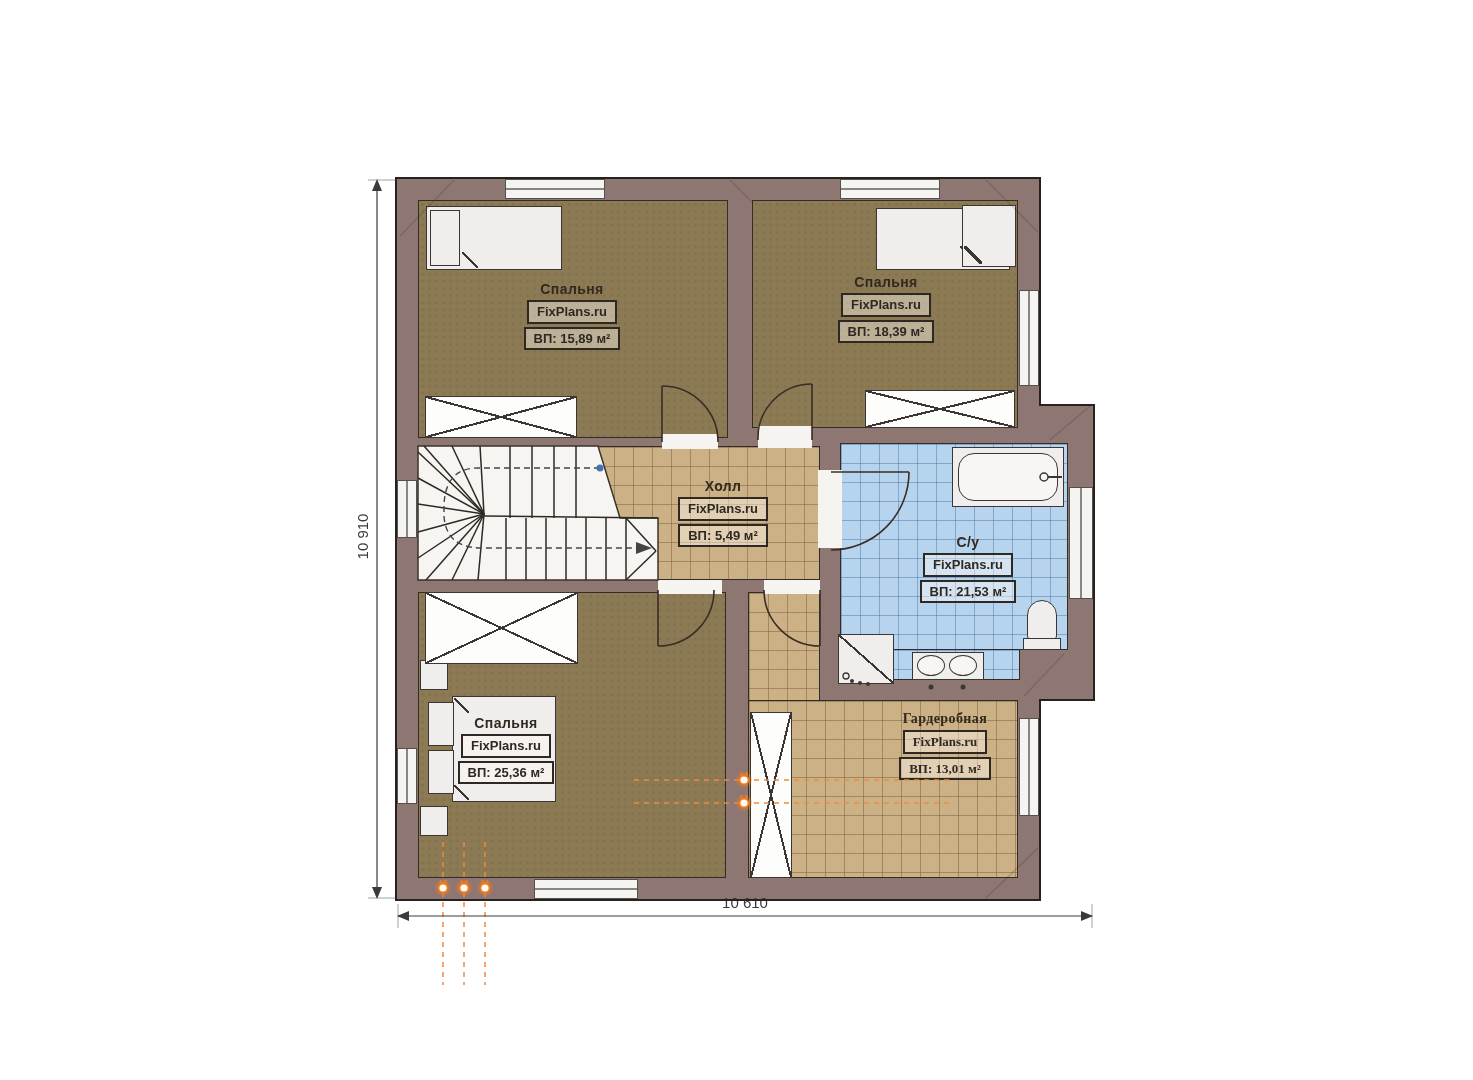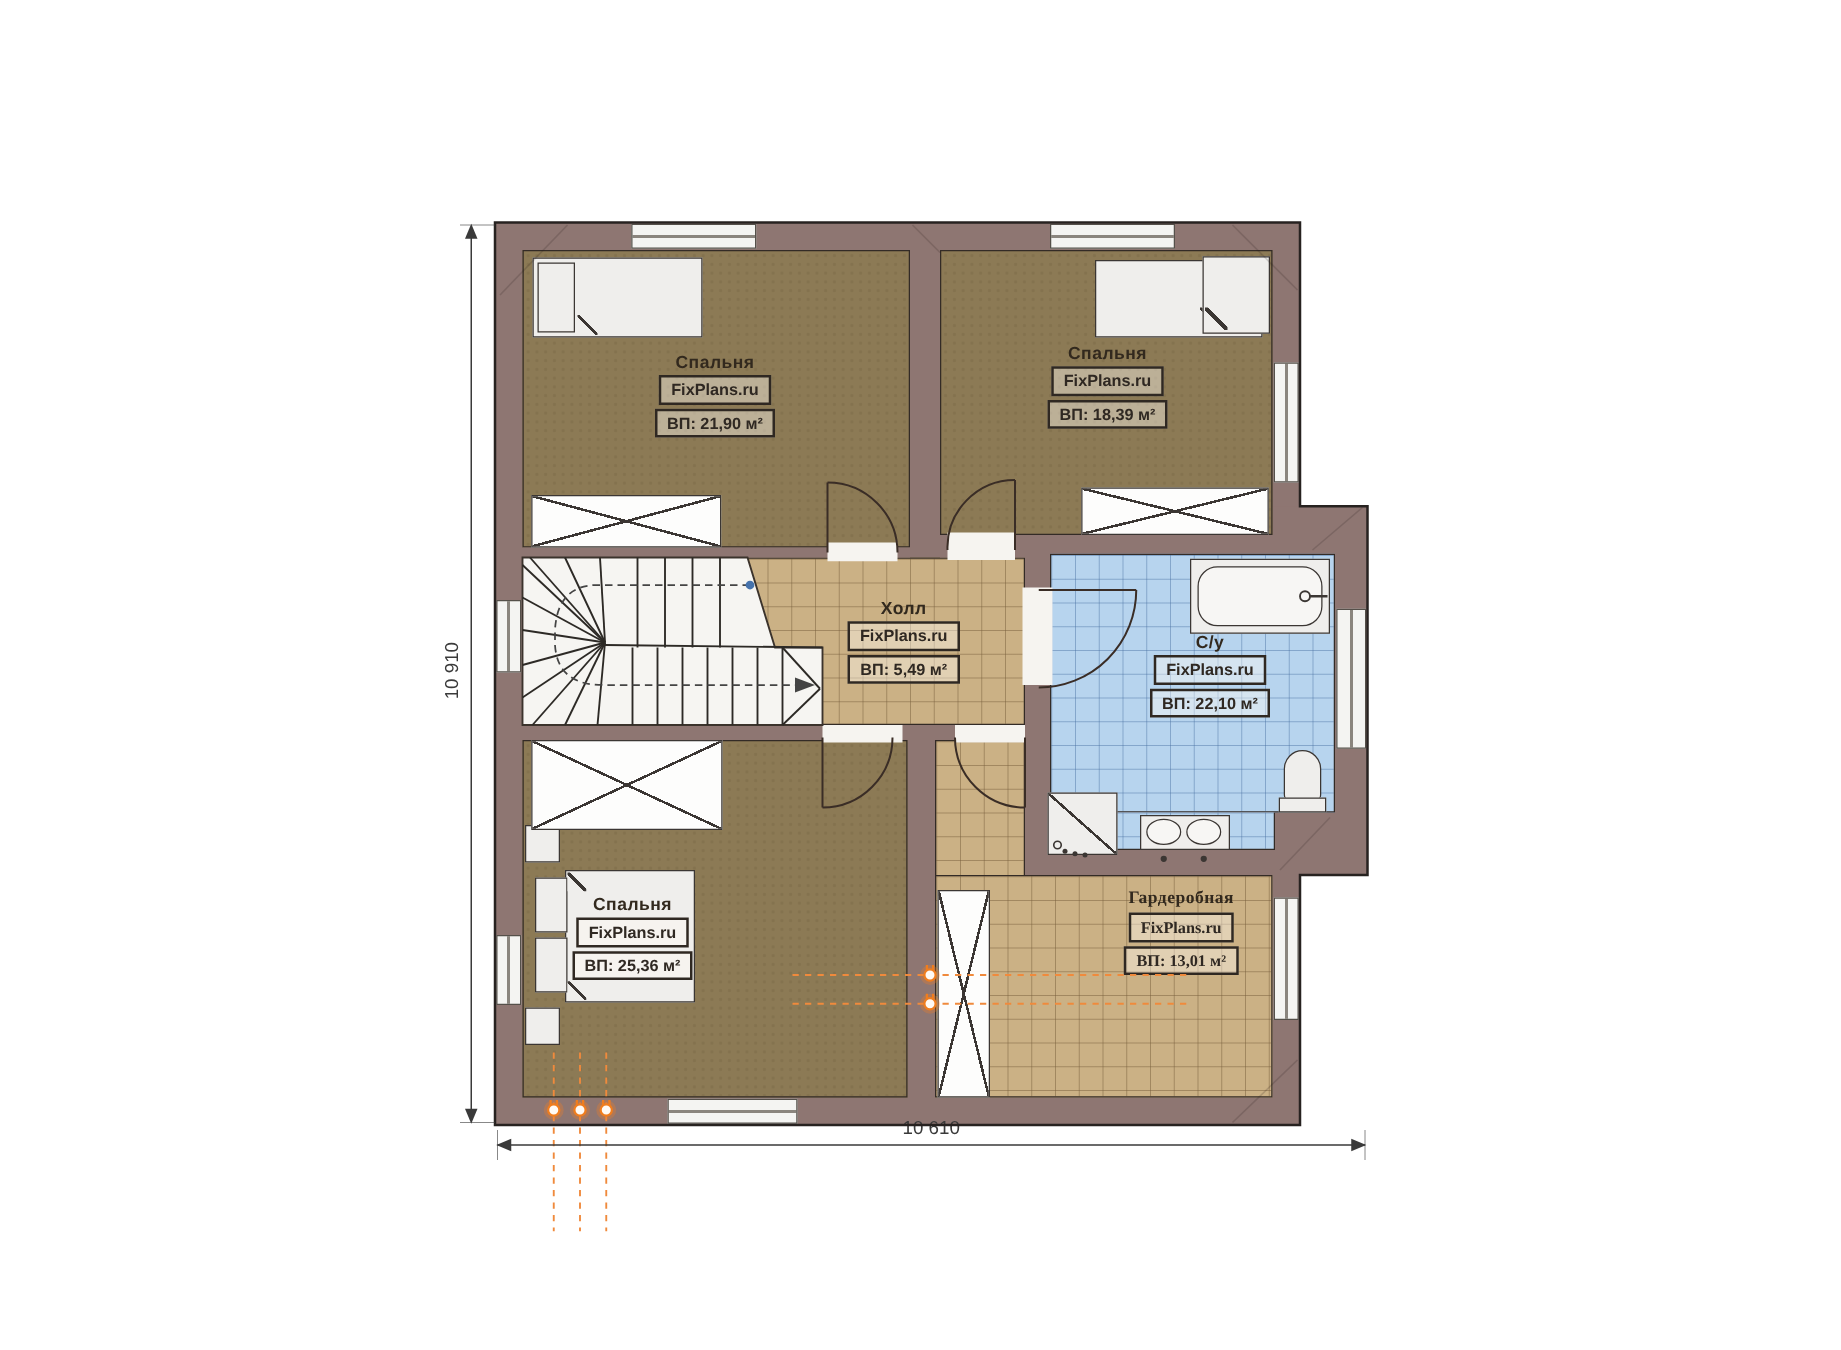--- a/index.html
+++ b/index.html
@@ -111,36 +111,36 @@
   <div class="abs fold z20" style="left:454px;top:785px;width:15px;height:15px;"></div>
   <div class="abs furn z20" style="left:420px;top:660px;width:28px;height:30px;"></div>
   <div class="abs furn z20" style="left:420px;top:806px;width:28px;height:30px;"></div>
   <div class="abs xbox z20" style="left:425px;top:592px;width:153px;height:72px;"></div>
 
   <div class="abs xbox z20" style="left:750px;top:712px;width:42px;height:166px;"></div>
 
   <div class="room-label" style="left:472px;top:281px;width:200px;">
     <div class="rname">Спальня</div>
     <div class="rbox">FixPlans.ru</div>
-    <div class="rbox">ВП: 21,90 м²</div>
+    <div class="rbox">ВП: 15,89 м²</div>
   </div>
   <div class="room-label" style="left:786px;top:274px;width:200px;">
     <div class="rname">Спальня</div>
     <div class="rbox">FixPlans.ru</div>
     <div class="rbox">ВП: 18,39 м²</div>
   </div>
   <div class="room-label" style="left:640px;top:478px;width:166px;">
     <div class="rname">Холл</div>
     <div class="rbox">FixPlans.ru</div>
     <div class="rbox">ВП: 5,49 м²</div>
   </div>
-  <div class="room-label" style="left:884px;top:505px;width:168px;">
+  <div class="room-label" style="left:884px;top:534px;width:168px;">
     <div class="rname">С/у</div>
     <div class="rbox">FixPlans.ru</div>
-    <div class="rbox">ВП: 22,10 м²</div>
+    <div class="rbox">ВП: 21,53 м²</div>
   </div>
   <div class="room-label" style="left:422px;top:715px;width:168px;">
     <div class="rname">Спальня</div>
     <div class="rbox">FixPlans.ru</div>
     <div class="rbox">ВП: 25,36 м²</div>
   </div>
   <div class="room-label" style="left:850px;top:711px;width:190px;font-family:Liberation Serif, serif;">
     <div class="rname">Гардеробная</div>
     <div class="rbox">FixPlans.ru</div>
     <div class="rbox">ВП: 13,01 м²</div>

